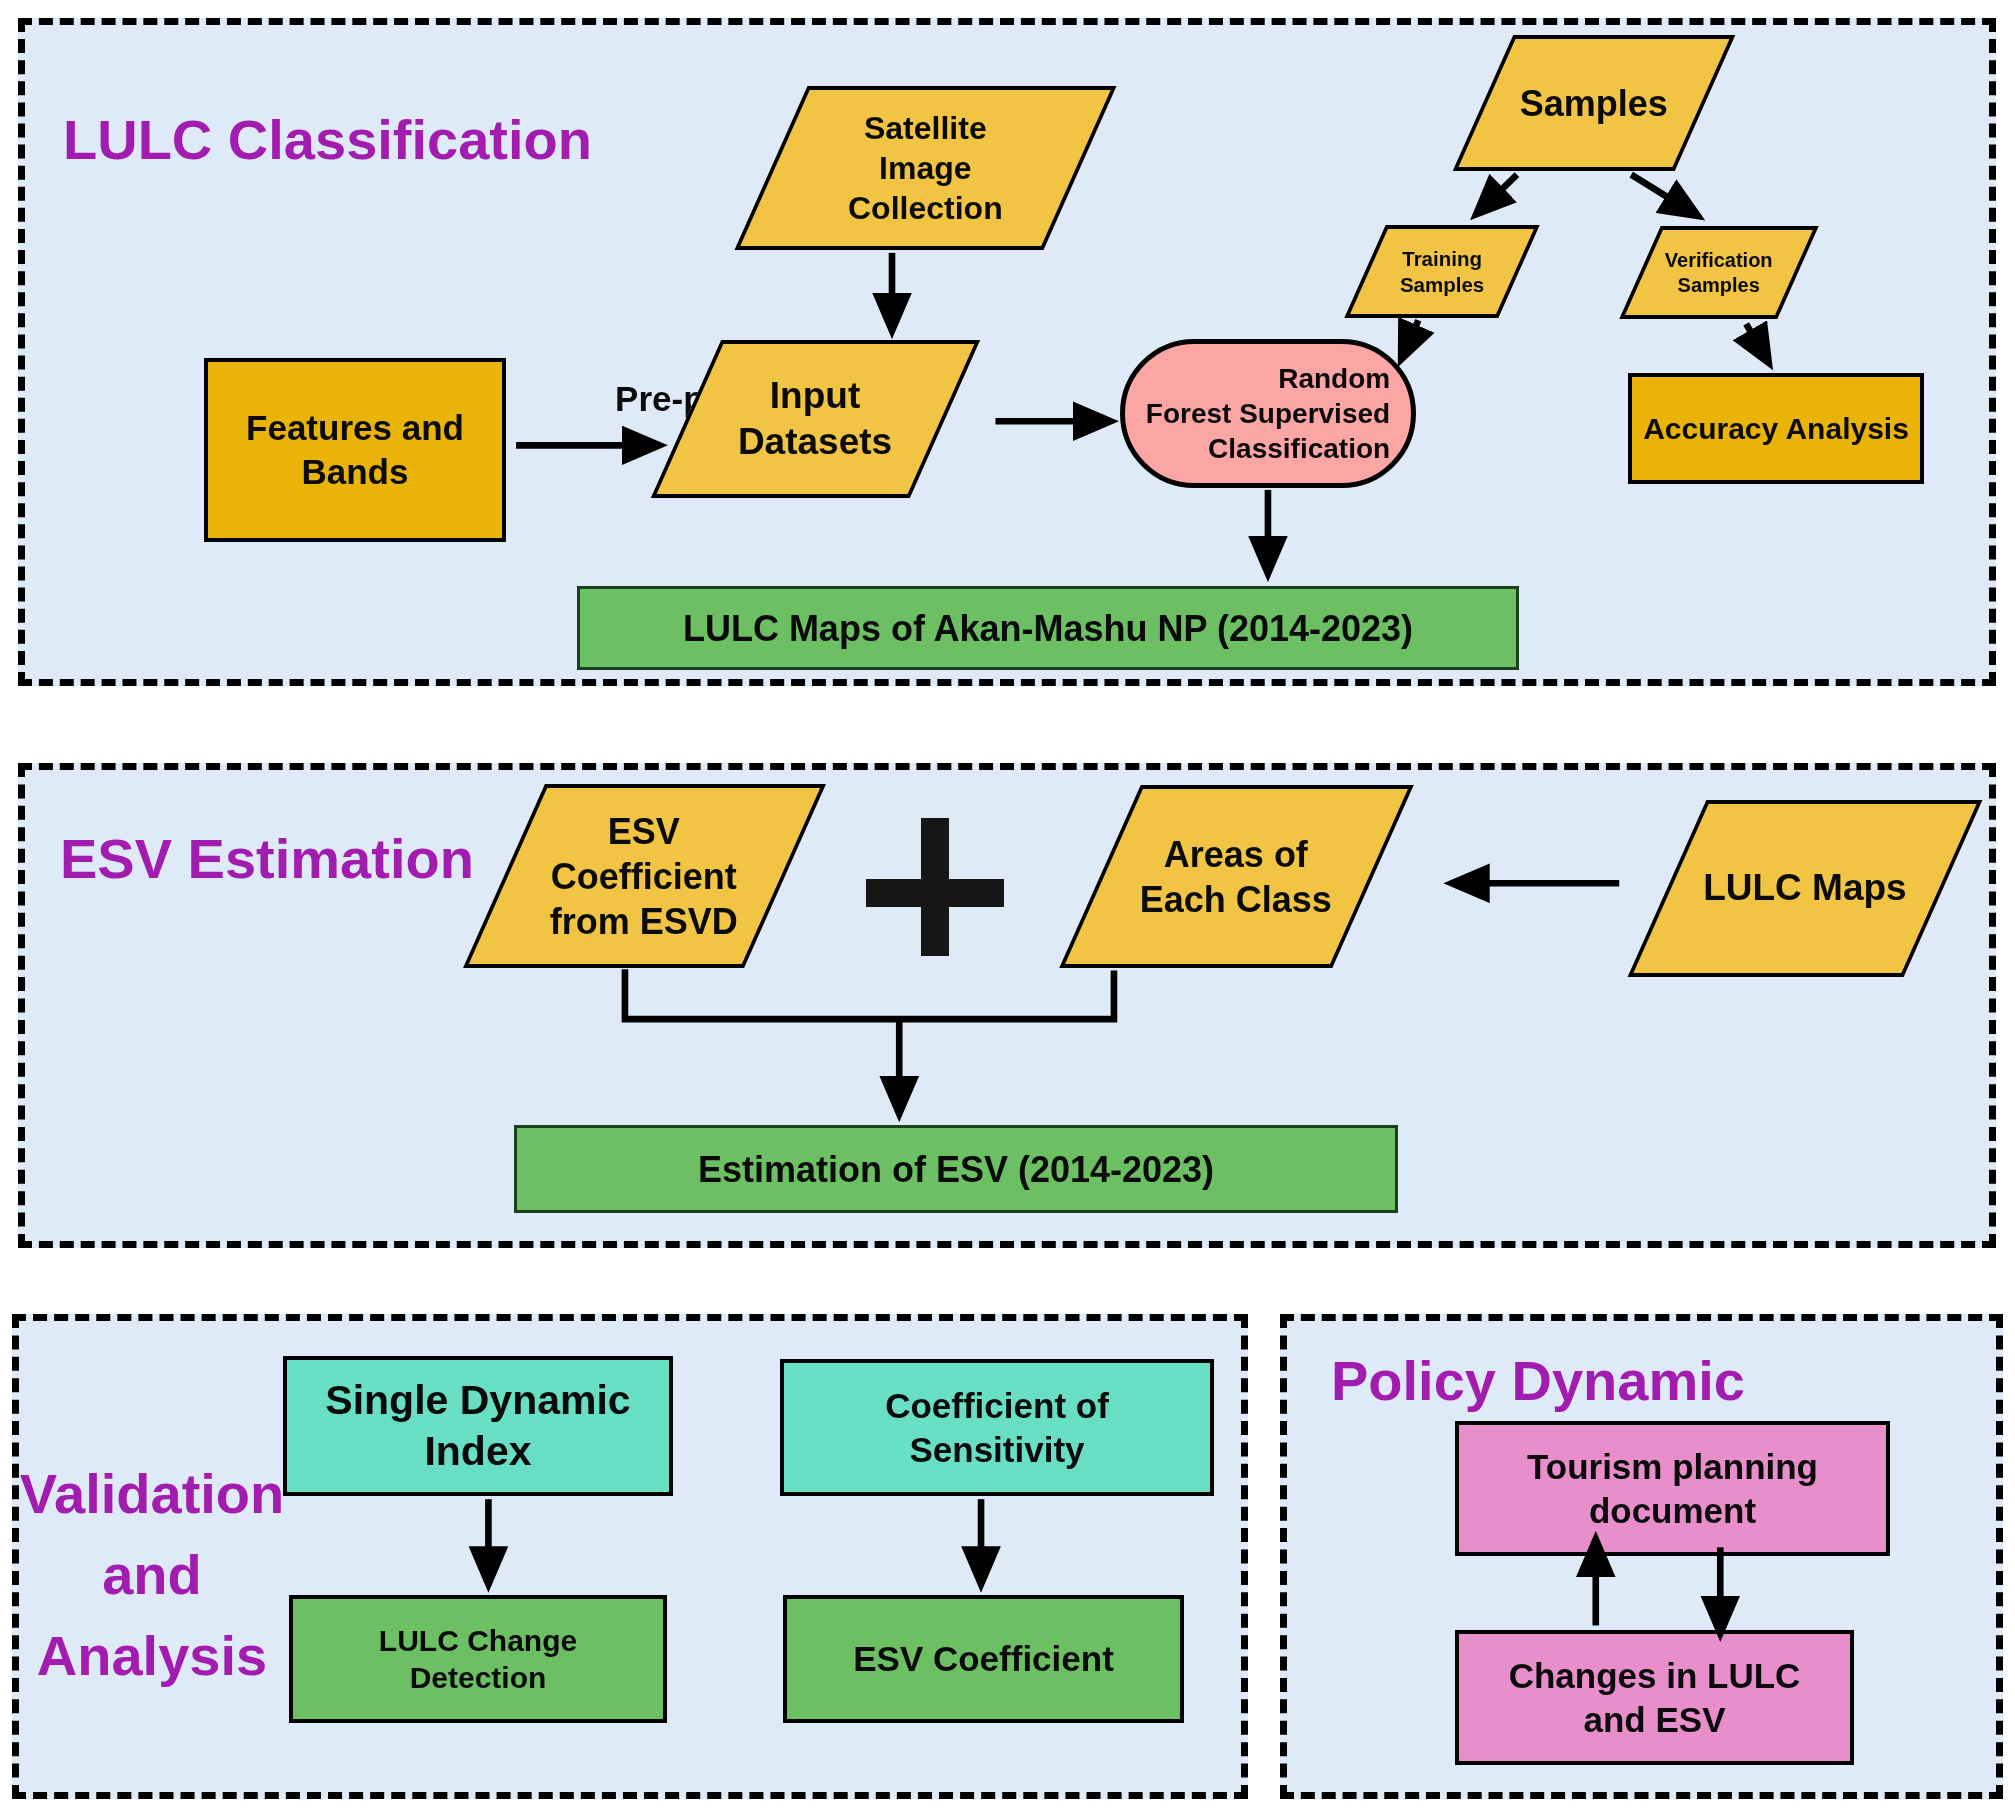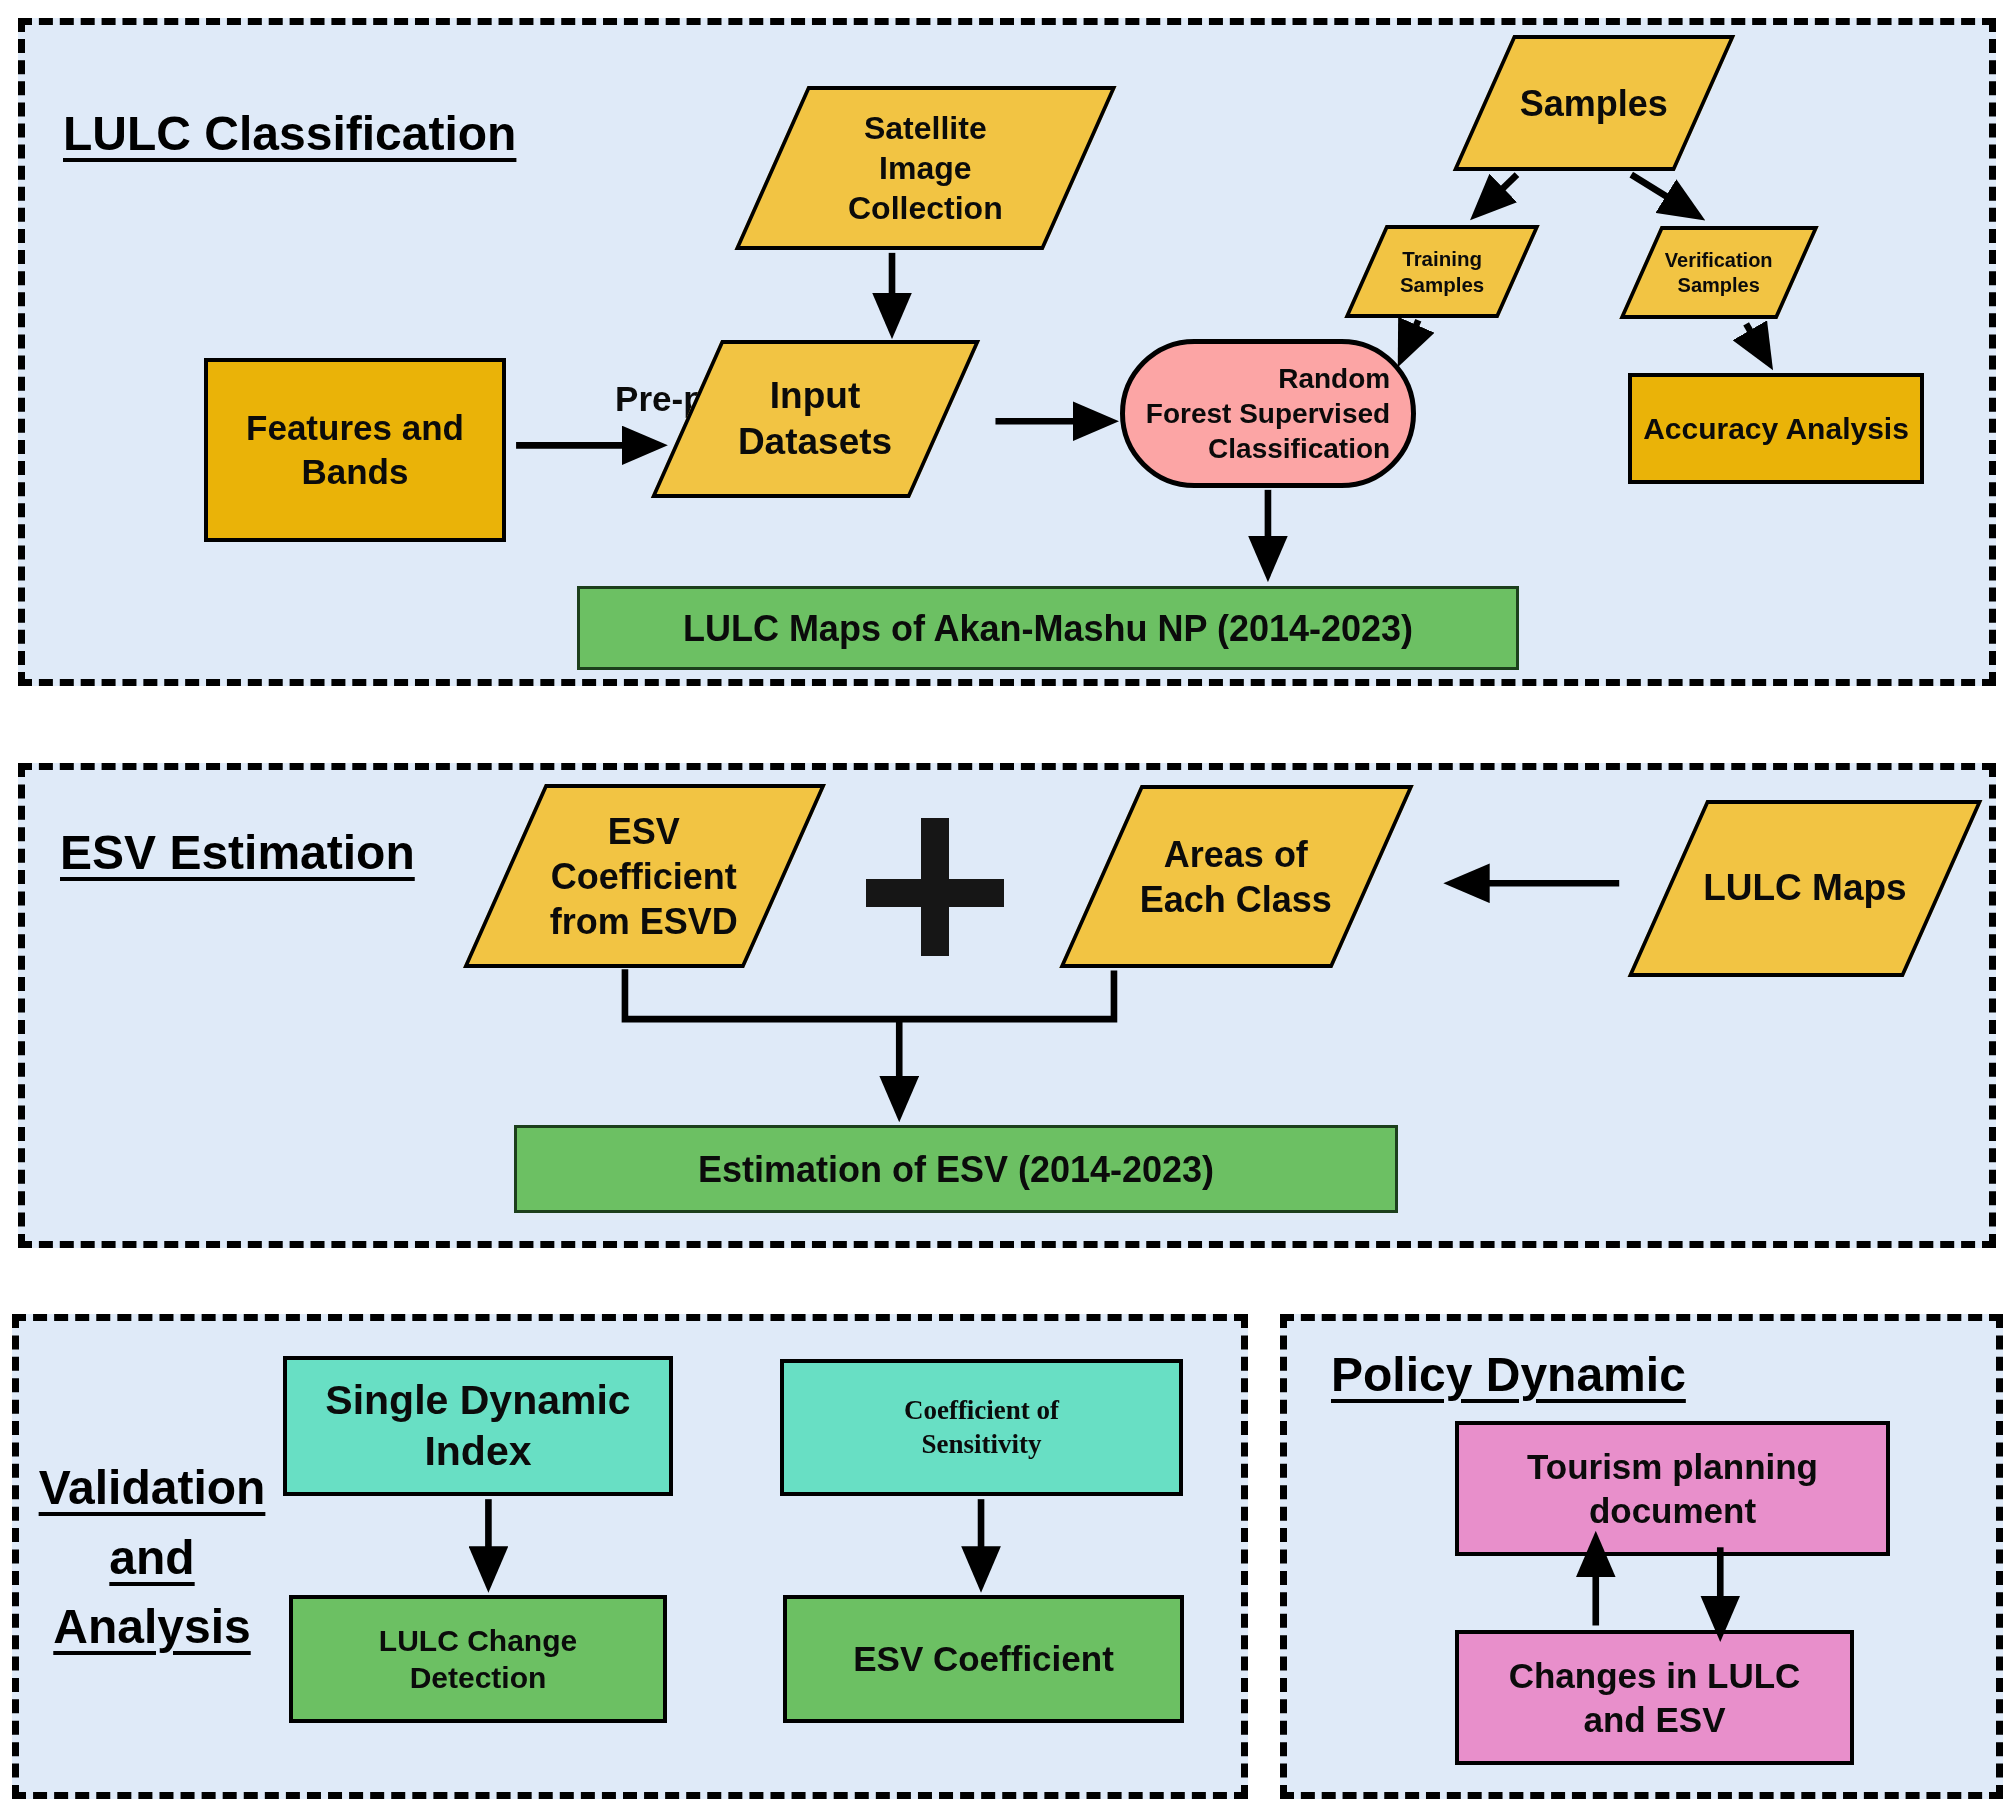--- a/index.html
+++ b/index.html
@@ -1,20 +1,20 @@
 <!DOCTYPE html>
 <html style="font-size:9.6px"><head>
 <meta charset="utf-8">
 <style>
   html,body{margin:0;padding:0;background:#ffffff;}
   #canvas{position:relative;width:2015px;height:1814px;background:#ffffff;
           font-family:"Liberation Sans", sans-serif;overflow:hidden;}
   .panel{position:absolute;background:#dfeaf8;border:7.2px dashed #000;box-sizing:border-box;}
-  .title{position:absolute;font-weight:bold;color:#000000;font-size:48px;line-height:1.45;
-         text-decoration:underline;text-decoration-thickness:4.2px;text-underline-offset:8.4px;
+  .title{position:absolute;font-weight:bold;color:#a21caf;font-size:56px;line-height:1.45;
+         text-decoration-thickness:4.2px;text-underline-offset:8.4px;
          white-space:pre-line;}
   .node{position:absolute;display:flex;align-items:center;justify-content:center;
         text-align:center;font-weight:bold;color:#0b0b0b;white-space:pre-line;
         box-sizing:border-box;line-height:1.25;}
   .para{transform:skewX(-24deg);border:4.2px solid #000;background:#f2c443;}
   .para>span{display:block;transform:skewX(24deg);}
   .rect{background:#eab308;border:4.8px solid #000;}
   .stadium{background:#fca5a5;border:5.4px solid #000;border-radius:81px;text-align:right;}
   .gbar{background:#6cc063;border:3.6px solid #1c3f1c;}
   .gbox{background:#6cc063;border:4.2px solid #000;}
@@ -97,21 +97,21 @@
 
   <div class="node para" style="left:1667px;top:800px;width:276px;height:177px;font-size:37px;">
     <span>LULC Maps</span>
   </div>
 
   <div class="node gbar" style="left:514px;top:1125px;width:884px;height:88px;font-size:36px;">Estimation of ESV (2014-2023)</div>
 
   <div class="node tbox" style="left:283px;top:1356px;width:390px;height:140px;font-size:41px;">Single Dynamic
 Index</div>
 
-  <div class="node tbox" style="left:780px;top:1359px;width:403px;height:137px;font-size:27px;font-family:Liberation Serif, serif;">Coefficient of
+  <div class="node tbox" style="left:780px;top:1359px;width:434px;height:137px;font-size:35px;">Coefficient of
 Sensitivity</div>
 
   <div class="node gbox" style="left:289px;top:1595px;width:378px;height:128px;font-size:30px;">LULC Change
 Detection</div>
 
   <div class="node gbox" style="left:783px;top:1595px;width:401px;height:128px;font-size:35px;">ESV Coefficient</div>
 
   <div class="node pbox" style="left:1455px;top:1421px;width:435px;height:135px;font-size:35px;">Tourism planning
 document</div>
 

